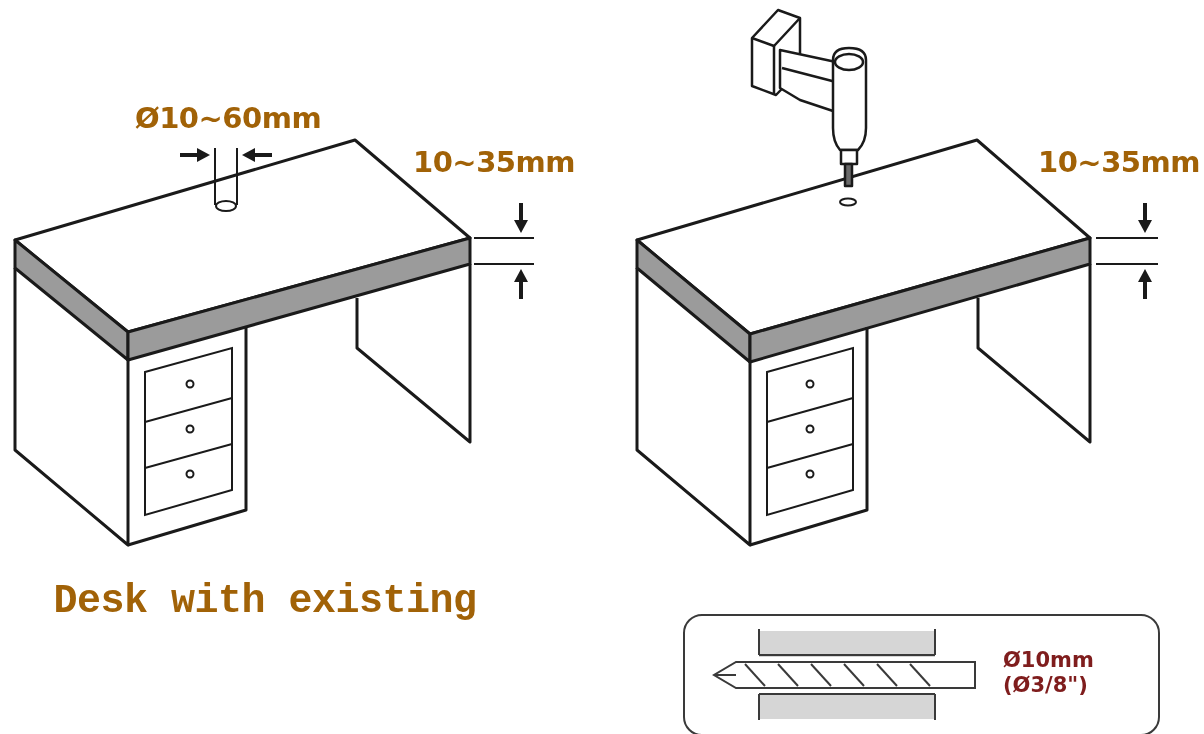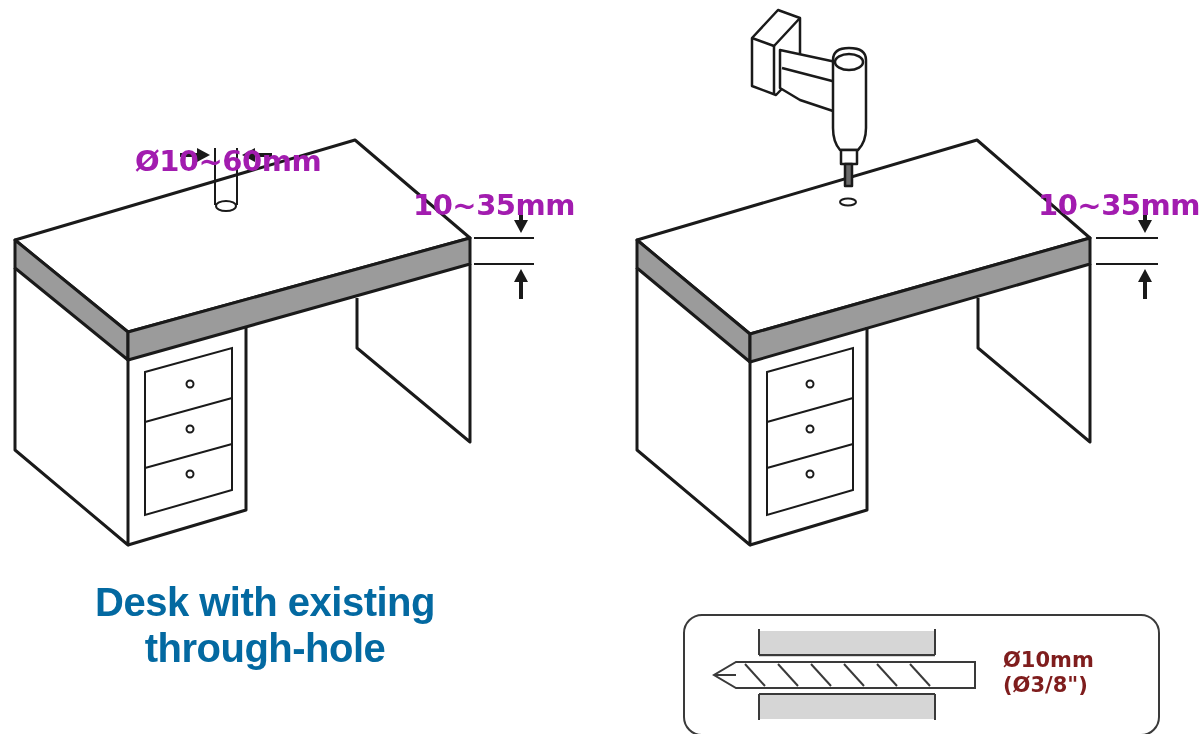--- a/index.html
+++ b/index.html
@@ -1,22 +1,22 @@
 <!DOCTYPE html>
 <html><head>
 <meta charset="utf-8">
 <style>
   html, body { margin: 0; padding: 0; background: #ffffff; }
   body { width: 1204px; height: 734px; position: relative; overflow: hidden; font-family: "DejaVu Sans", sans-serif; color: #1a1a1a; }
   svg { position: absolute; left: 0; top: 0; }
-  .label { position: absolute; font-weight: bold; color: #a21caf; white-space: nowrap; letter-spacing: -0.5px; margin-top: 43px; }
+  .label { position: absolute; font-weight: bold; color: #a16207; white-space: nowrap; letter-spacing: -0.5px; }
   .dim-left-diam { left: 135px; top: 101px; font-size: 29px; }
   .dim-left-thick { left: 413px; top: 145px; font-size: 29px; }
   .dim-right-thick { left: 1038px; top: 145px; font-size: 29px; }
-  .caption { position: absolute; left: 30px; top: 579px; width: 470px; text-align: center; font-family: Liberation Sans, sans-serif; font-weight: bold; font-size: 40px; line-height: 46px; color: #0369a1; letter-spacing: -0.5px; }
+  .caption { position: absolute; left: 30px; top: 579px; width: 470px; text-align: center; font-family: Liberation Mono, monospace; font-weight: bold; font-size: 40px; line-height: 46px; color: #a16207; letter-spacing: -0.5px; }
   .bit-label { position: absolute; left: 1003px; top: 648px; font-size: 21px; line-height: 25px; font-weight: bold; color: #7f1d1d; }
 </style>
 </head>
 <body>
 
 <svg width="1204" height="734" viewBox="0 0 1204 734">
 
   <g stroke="#1a1a1a" stroke-width="3" stroke-linejoin="round" fill="none">
 
     <polygon points="15,240 355,140 470,238 128,332" fill="#ffffff"></polygon>
@@ -132,19 +132,18 @@
     </g>
   </g>
 </svg>
 
 <div class="label dim-left-diam">Ø10~60mm</div>
 <div class="label dim-left-thick">10~35mm</div>
 <div class="label dim-right-thick">10~35mm</div>
 
 <div class="caption">
   <div>Desk with existing</div>
-  <div>through-hole</div>
 </div>
 
 <div class="bit-label">
   <div>Ø10mm</div>
   <div>(Ø3/8")</div>
 </div>
 
 </body></html>

